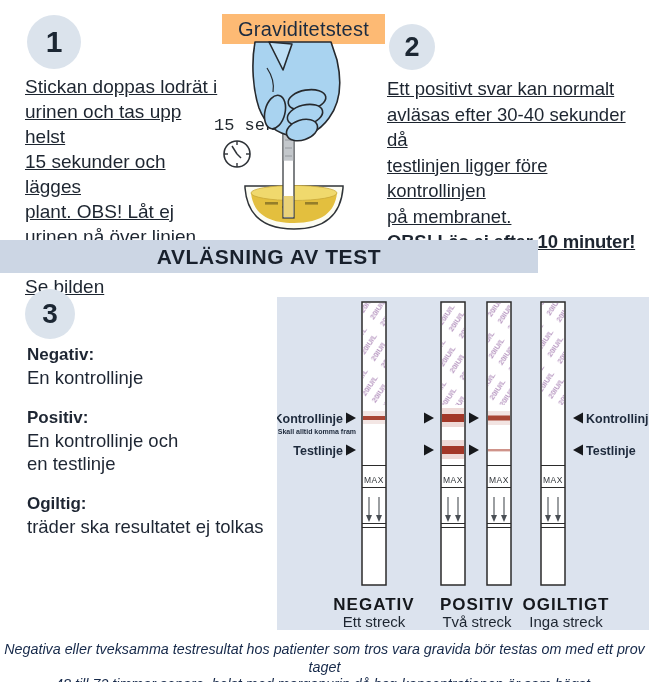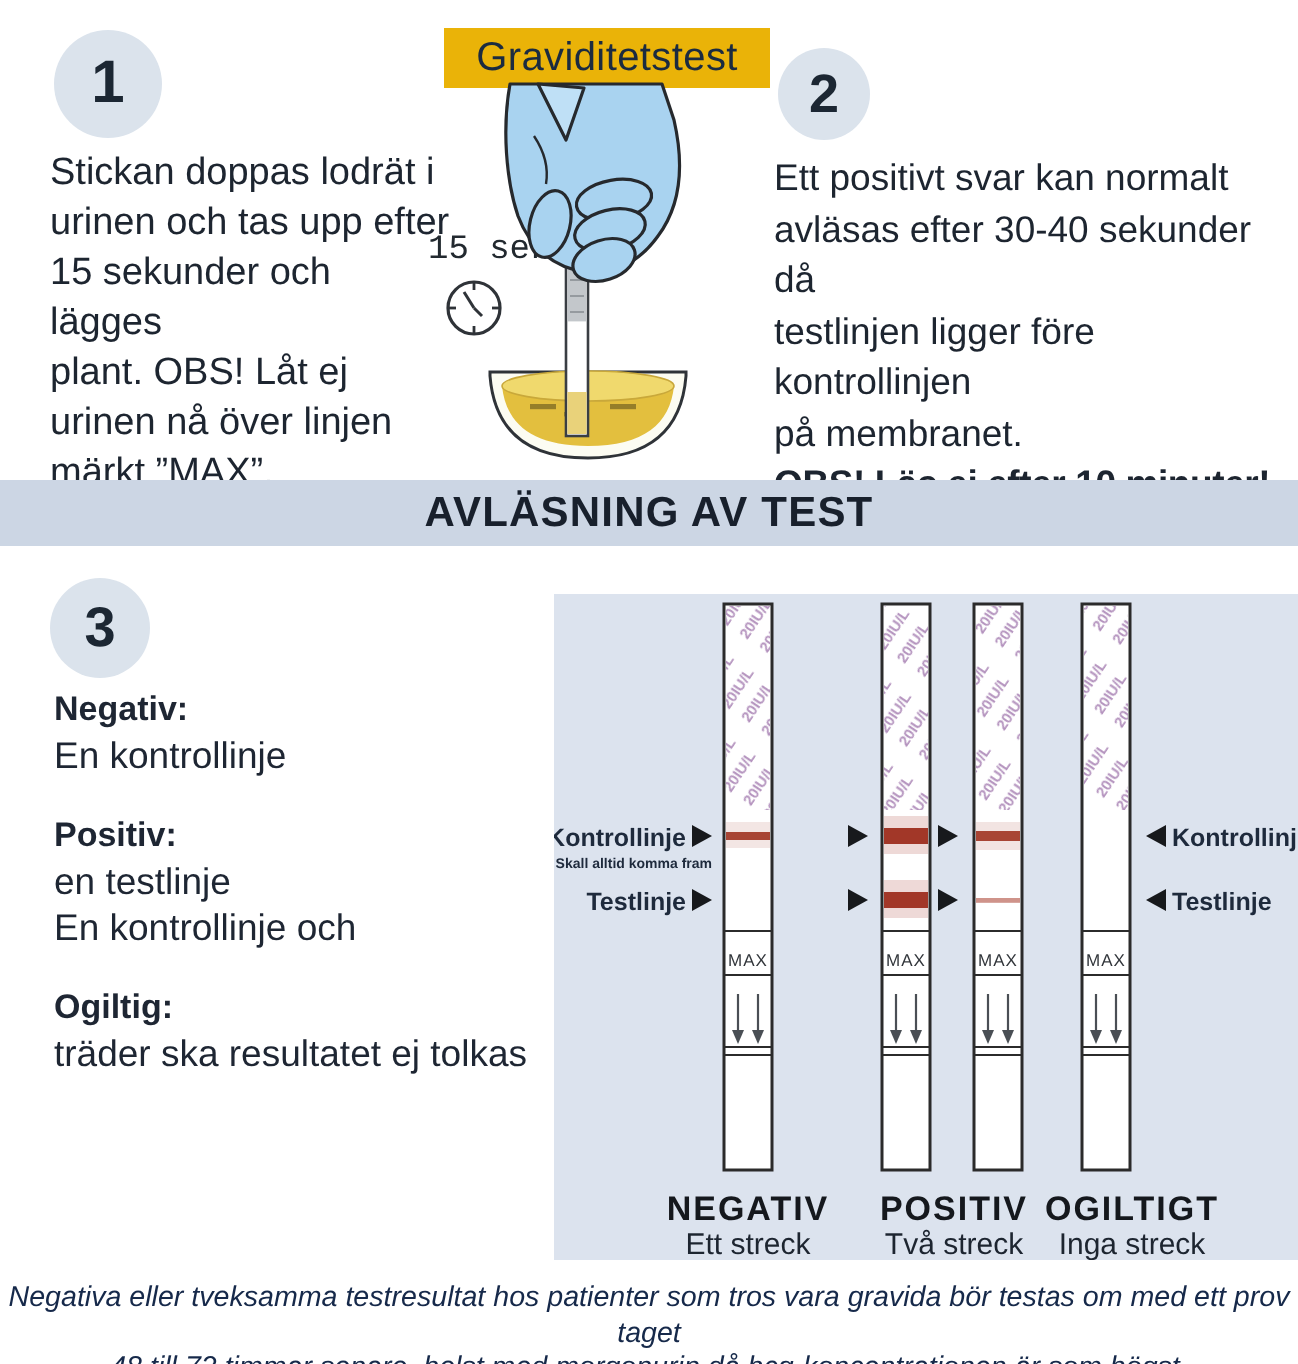--- a/index.html
+++ b/index.html
@@ -4,30 +4,30 @@
 <style>
   html,body{margin:0;padding:0;background:#fff;}
   #page{position:relative;width:649px;height:682px;background:#ffffff;overflow:hidden;
         font-family:"Liberation Sans", sans-serif;color:#1e2633;}
   .circle{position:absolute;border-radius:50%;background:#dbe3ec;display:flex;
           align-items:center;justify-content:center;font-weight:bold;color:#1c2733;}
   #circle1{left:27px;top:15px;width:54px;height:54px;font-size:30px;}
   #circle2{left:389px;top:24px;width:46px;height:46px;font-size:27px;}
   #circle3{left:25px;top:289px;width:50px;height:50px;font-size:28px;}
   #title-badge{position:absolute;left:222px;top:14px;width:163px;height:30px;
-               background:#eab308;display:flex;align-items:center;justify-content:center;
+               background:#fdba74;display:flex;align-items:center;justify-content:center;
                font-size:20px;color:#1b2b40;letter-spacing:0.2px;}
-  .steptext{position:absolute;font-size:19px;line-height:25px;color:#1d2530;}
+  .steptext{position:absolute;font-size:19px;line-height:25px;color:#1d2530;text-decoration:underline;}
   #step1-text{left:25px;top:74px;width:200px;}
   #step2-text{left:387px;top:76px;width:256px;font-size:18.5px;line-height:25.5px;}
   #step2-text .obs{font-weight:bold;letter-spacing:-0.2px;}
   #timer-label{position:absolute;left:214px;top:116px;font-size:17px;color:#22292f;font-family:Liberation Mono, monospace;}
   #clock{position:absolute;left:220px;top:137px;}
   #hand-illo{position:absolute;left:215px;top:40px;}
-  #band{position:absolute;left:0;top:240px;width:649px;height:33px;background:#ccd6e4;
+  #band{position:absolute;left:0;top:240px;width:538px;height:33px;background:#ccd6e4;
         display:flex;align-items:center;justify-content:center;font-size:21px;font-weight:bold;
         color:#18202c;letter-spacing:0.6px;}
   #step3-block{position:absolute;left:27px;top:343px;width:245px;font-size:18.5px;line-height:23px;}
   .s3item{margin-bottom:17px;}
   .s3head{font-weight:bold;font-size:17px;}
   #panel{position:absolute;left:277px;top:297px;width:372px;height:333px;background:#dce3ee;}
   #footer{position:absolute;left:0;top:641px;width:649px;text-align:center;
           font-style:italic;font-size:14.3px;line-height:17.5px;color:#16294a;}
   
   svg text{font-family:"Liberation Sans", sans-serif;}
@@ -45,21 +45,21 @@
 </head>
 <body>
 
 <div id="page">
 
   <div id="circle1" class="circle">
     <span>1</span>
   </div>
   <div id="step1-text" class="steptext">
     <div>Stickan doppas lodrät i</div>
-    <div>urinen och tas upp efter</div>
+    <div>urinen och tas upp helst</div>
     <div>15 sekunder och lägges</div>
     <div>plant. OBS! Låt ej</div>
     <div>urinen nå över linjen</div>
     <div>märkt ”MAX”.</div>
     <div>Se bilden</div>
   </div>
 
   <div id="title-badge">
     <span>Graviditetstest</span>
   </div>
@@ -130,22 +130,22 @@
   <div id="circle3" class="circle">
     <span>3</span>
   </div>
   <div id="step3-block">
     <div class="s3item">
       <div class="s3head">Negativ:</div>
       <div>En kontrollinje</div>
     </div>
     <div class="s3item">
       <div class="s3head">Positiv:</div>
+      <div>En kontrollinje och</div>
       <div>en testlinje</div>
-      <div>En kontrollinje och</div>
     </div>
     <div class="s3item">
       <div class="s3head">Ogiltig:</div>
       <div>träder ska resultatet ej tolkas</div>
     </div>
   </div>
 
   <div id="panel">
     <svg width="372" height="333" viewBox="0 0 372 333">
       <defs>

